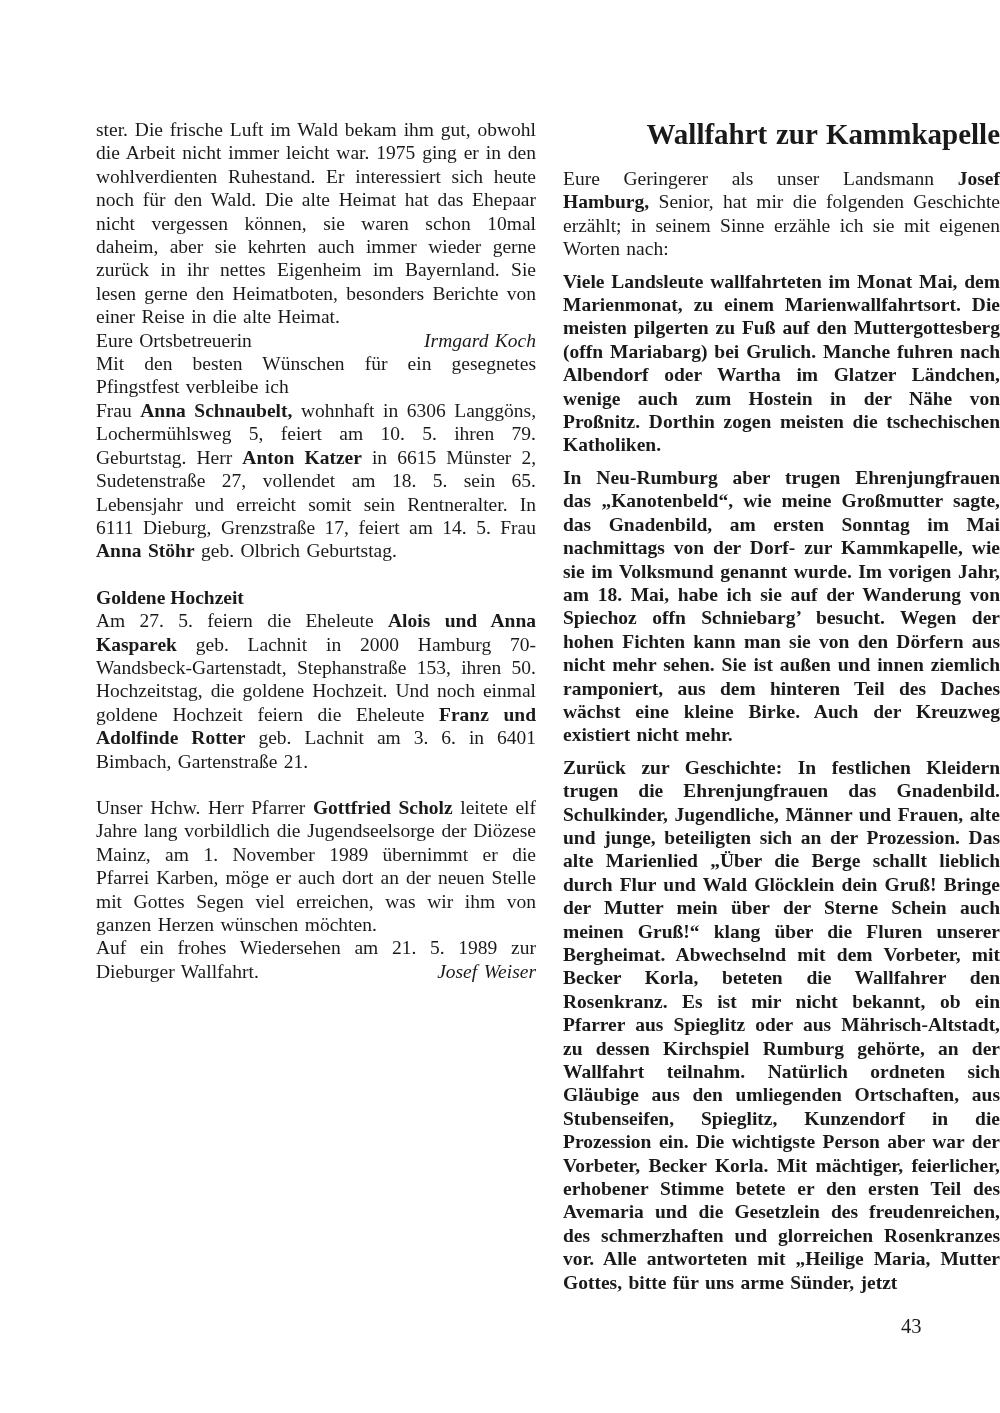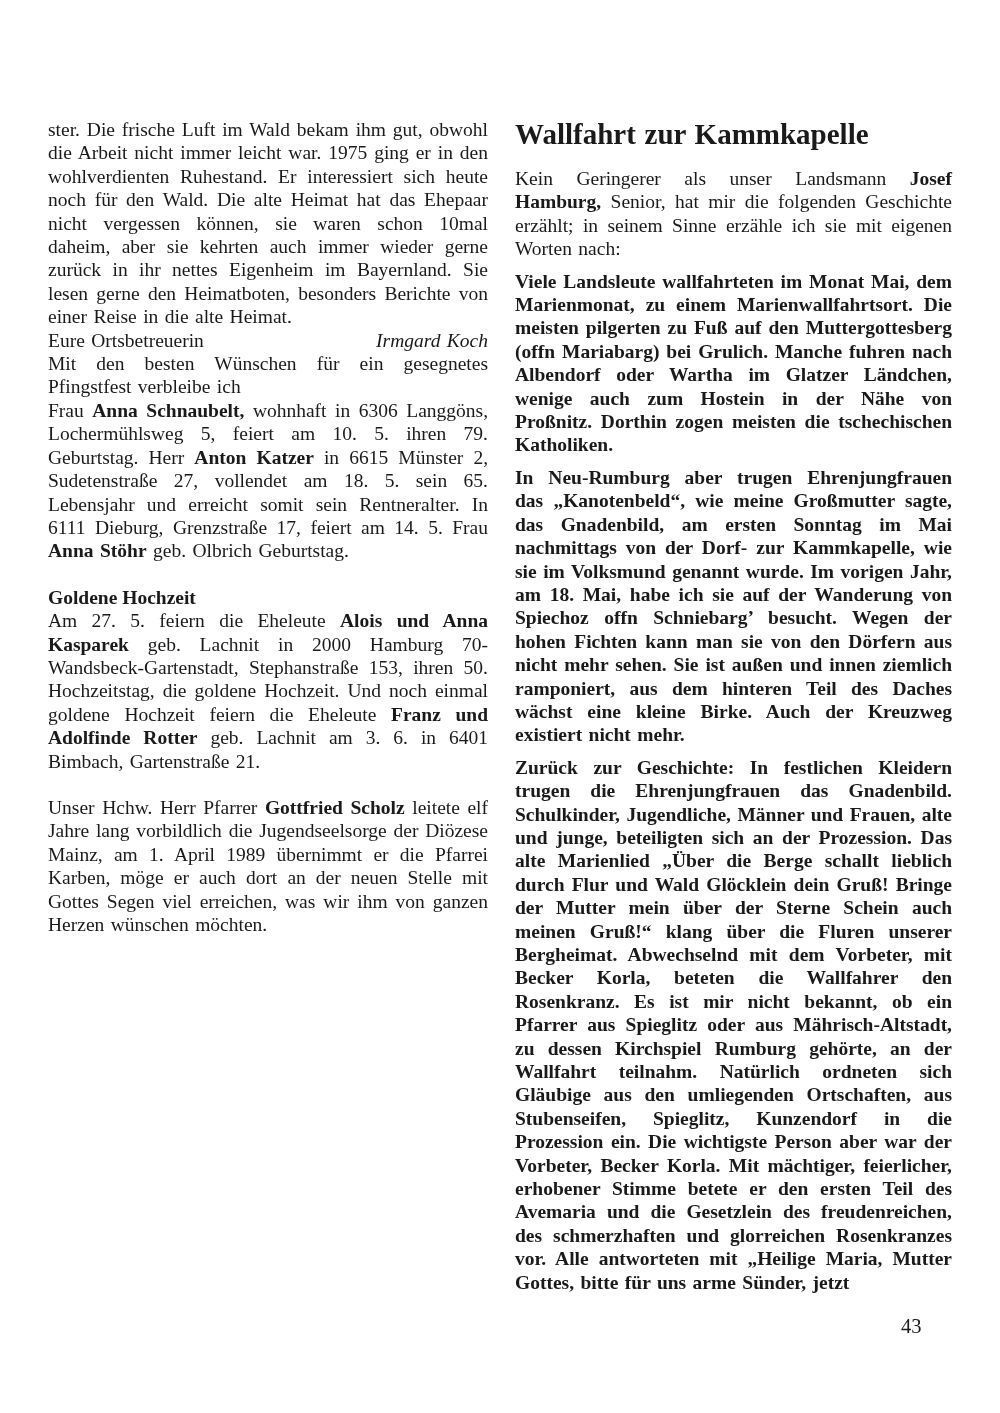--- a/index.html
+++ b/index.html
@@ -13,42 +13,42 @@
     font-family: "Liberation Serif", "DejaVu Serif", serif;
     overflow: hidden;
   }
   .columns {
     position: absolute;
     top: 118px;
     left: 48px;
     display: flex;
     gap: 27px;
   }
-  .col-left  { width: 440px; }
+  .col-left  { width: 440px; margin-left: 48px; }
   .col-right { width: 437px; }
   .col p {
     margin: 0;
     font-size: 19.5px;
     line-height: 23.4px;
     text-align: justify;
     word-spacing: 0.08em;
   }
   .subhead {
     margin: 23px 0 0 0;
     font-size: 19.5px;
     line-height: 23.4px;
     font-weight: bold;
   }
   .gap-top { margin-top: 23px !important; }
   .article-title {
     margin: 0 0 16px 0;
     font-size: 29px;
     line-height: 33px;
     font-weight: bold;
-    text-align: left;
+    text-align: right;
     word-spacing: 0.05em;
   }
   .col-right p + p { margin-top: 9px; font-weight: bold; }
   .sig { float: right; font-style: italic; }
   .page-number {
     position: absolute;
     top: 1314px;
     left: 901px;
     font-size: 20.5px;
     line-height: 24px;
@@ -63,26 +63,27 @@
     <div class="col col-left">
       <p><span>ster. Die frische Luft im Wald bekam ihm gut, obwohl die Arbeit nicht immer leicht war. 1975 ging er in den wohlverdienten Ruhestand. Er interessiert sich heute noch für den Wald. Die alte Heimat hat das Ehepaar nicht vergessen können, sie waren schon 10mal daheim, aber sie kehrten auch immer wieder gerne zurück in ihr nettes Eigenheim im Bayernland. Sie lesen gerne den Heimatboten, besonders Berichte von einer Reise in die alte Heimat.</span></p>
       <p><span>Eure Ortsbetreuerin</span><span class="sig" style="font-style: italic;">Irmgard Koch</span></p>
       <p><span>Mit den besten Wünschen für ein gesegnetes Pfingstfest verbleibe ich</span></p>
 
       <p><span>Frau </span><span style="font-weight: bold;">Anna Schnaubelt,</span><span> wohnhaft in 6306 Langgöns, Lochermühlsweg 5, feiert am 10. 5. ihren 79. Geburtstag. Herr </span><span style="font-weight: bold;">Anton Katzer</span><span> in 6615 Münster 2, Sudetenstraße 27, vollendet am 18. 5. sein 65. Lebensjahr und erreicht somit sein Rentneralter. In 6111 Dieburg, Grenzstraße 17, feiert am 14. 5. Frau </span><span style="font-weight: bold;">Anna Stöhr</span><span> geb. Olbrich Geburtstag.</span></p>
 
       <h3 class="subhead gap-top">Goldene Hochzeit</h3>
       <p><span>Am 27. 5. feiern die Eheleute </span><span style="font-weight: bold;">Alois und Anna Kasparek</span><span> geb. Lachnit in 2000 Hamburg 70-Wandsbeck-Gartenstadt, Stephanstraße 153, ihren 50. Hochzeitstag, die goldene Hochzeit. Und noch einmal goldene Hochzeit feiern die Eheleute </span><span style="font-weight: bold;">Franz und Adolfinde Rotter</span><span> geb. Lachnit am 3. 6. in 6401 Bimbach, Gartenstraße 21.</span></p>
 
-      <p class="gap-top"><span>Unser Hchw. Herr Pfarrer </span><span style="font-weight: bold;">Gottfried Scholz</span><span> leitete elf Jahre lang vorbildlich die Jugendseelsorge der Diözese Mainz, am 1. April 1989 übernimmt er die Pfarrei Karben, möge er auch dort an der neuen Stelle mit Gottes Segen viel erreichen, was wir ihm von ganzen Herzen wünschen möchten.</span></p>
+      <p class="gap-top"><span>Unser Hchw. Herr Pfarrer </span><span style="font-weight: bold;">Gottfried Scholz</span><span> leitete elf Jahre lang vorbildlich die Jugendseelsorge der Diözese Mainz, am 1. November 1989 übernimmt er die Pfarrei Karben, möge er auch dort an der neuen Stelle mit Gottes Segen viel erreichen, was wir ihm von ganzen Herzen wünschen möchten.</span></p>
+      <p><span>Auf ein frohes Wiedersehen am 21. 5. 1989 zur Dieburger Wallfahrt.</span><span class="sig" style="font-style: italic;">Josef Weiser</span></p>
     </div>
 
     <div class="col col-right">
       <h2 class="article-title">Wallfahrt zur Kammkapelle</h2>
-      <p><span>Kein Geringerer als unser Landsmann </span><span style="font-weight: bold;">Josef Hamburg,</span><span> Senior, hat mir die folgenden Geschichte erzählt; in seinem Sinne erzähle ich sie mit eigenen Worten nach:</span></p>
+      <p><span>Eure Geringerer als unser Landsmann </span><span style="font-weight: bold;">Josef Hamburg,</span><span> Senior, hat mir die folgenden Geschichte erzählt; in seinem Sinne erzähle ich sie mit eigenen Worten nach:</span></p>
       <p><span>Viele Landsleute wallfahrteten im Monat Mai, dem Marienmonat, zu einem Marienwallfahrtsort. Die meisten pilgerten zu Fuß auf den Muttergottesberg (offn Mariabarg) bei Grulich. Manche fuhren nach Albendorf oder Wartha im Glatzer Ländchen, wenige auch zum Hostein in der Nähe von Proßnitz. Dorthin zogen meisten die tschechischen Katholiken.</span></p>
       <p><span>In Neu-Rumburg aber trugen Ehrenjungfrauen das „Kanotenbeld“, wie meine Großmutter sagte, das Gnadenbild, am ersten Sonntag im Mai nachmittags von der Dorf- zur Kammkapelle, wie sie im Volksmund genannt wurde. Im vorigen Jahr, am 18. Mai, habe ich sie auf der Wanderung von Spiechoz offn Schniebarg’ besucht. Wegen der hohen Fichten kann man sie von den Dörfern aus nicht mehr sehen. Sie ist außen und innen ziemlich ramponiert, aus dem hinteren Teil des Daches wächst eine kleine Birke. Auch der Kreuzweg existiert nicht mehr.</span></p>
       <p><span>Zurück zur Geschichte: In festlichen Kleidern trugen die Ehrenjungfrauen das Gnadenbild. Schulkinder, Jugendliche, Männer und Frauen, alte und junge, beteiligten sich an der Prozession. Das alte Marienlied „Über die Berge schallt lieblich durch Flur und Wald Glöcklein dein Gruß! Bringe der Mutter mein über der Sterne Schein auch meinen Gruß!“ klang über die Fluren unserer Bergheimat. Abwechselnd mit dem Vorbeter, mit Becker Korla, beteten die Wallfahrer den Rosenkranz. Es ist mir nicht bekannt, ob ein Pfarrer aus Spieglitz oder aus Mährisch-Altstadt, zu dessen Kirchspiel Rumburg gehörte, an der Wallfahrt teilnahm. Natürlich ordneten sich Gläubige aus den umliegenden Ortschaften, aus Stubenseifen, Spieglitz, Kunzendorf in die Prozession ein. Die wichtigste Person aber war der Vorbeter, Becker Korla. Mit mächtiger, feierlicher, erhobener Stimme betete er den ersten Teil des Avemaria und die Gesetzlein des freudenreichen, des schmerzhaften und glorreichen Rosenkranzes vor. Alle antworteten mit „Heilige Maria, Mutter Gottes, bitte für uns arme Sünder, jetzt</span></p>
     </div>
 
   </div>
 
   <div class="page-number">43</div>
 </div>
 

